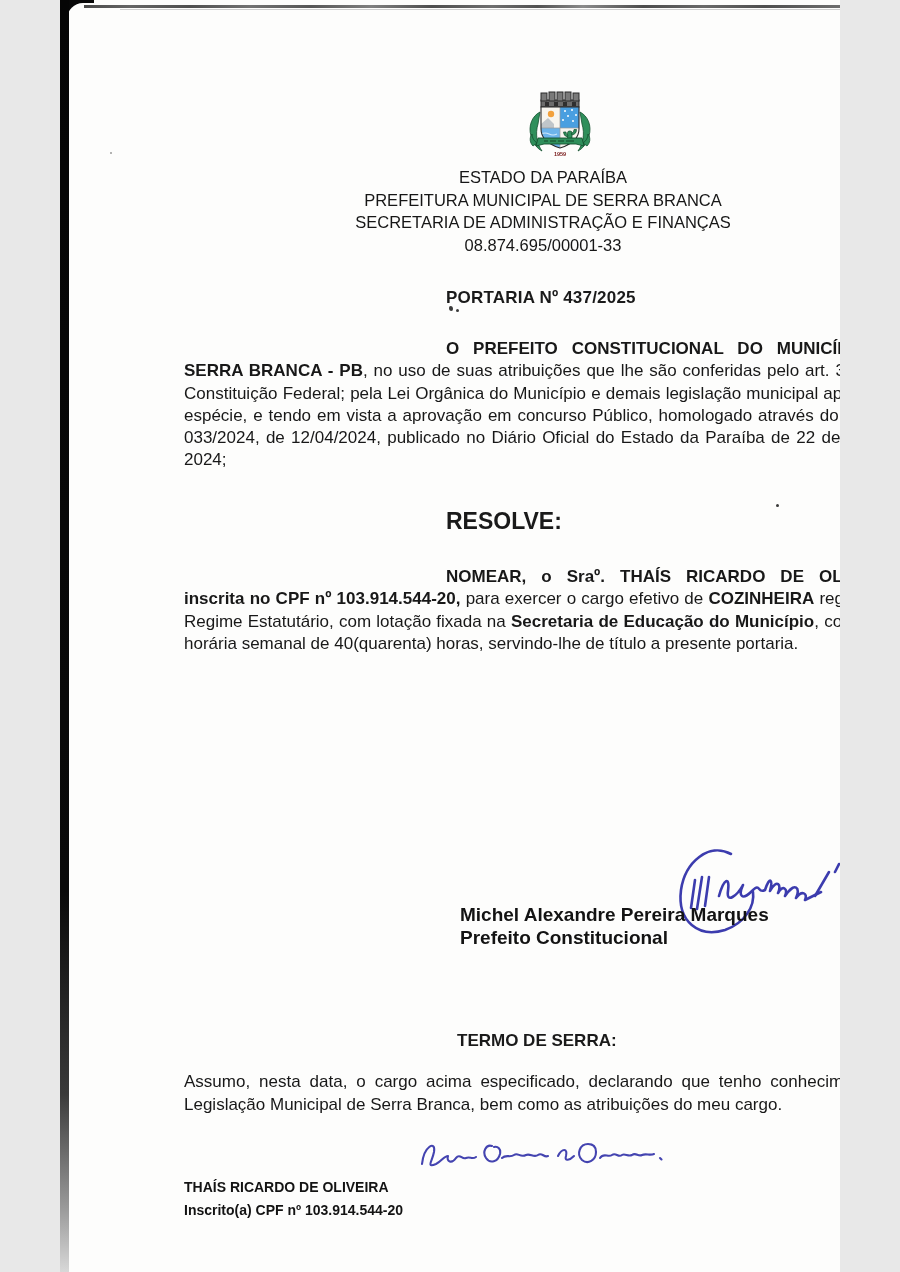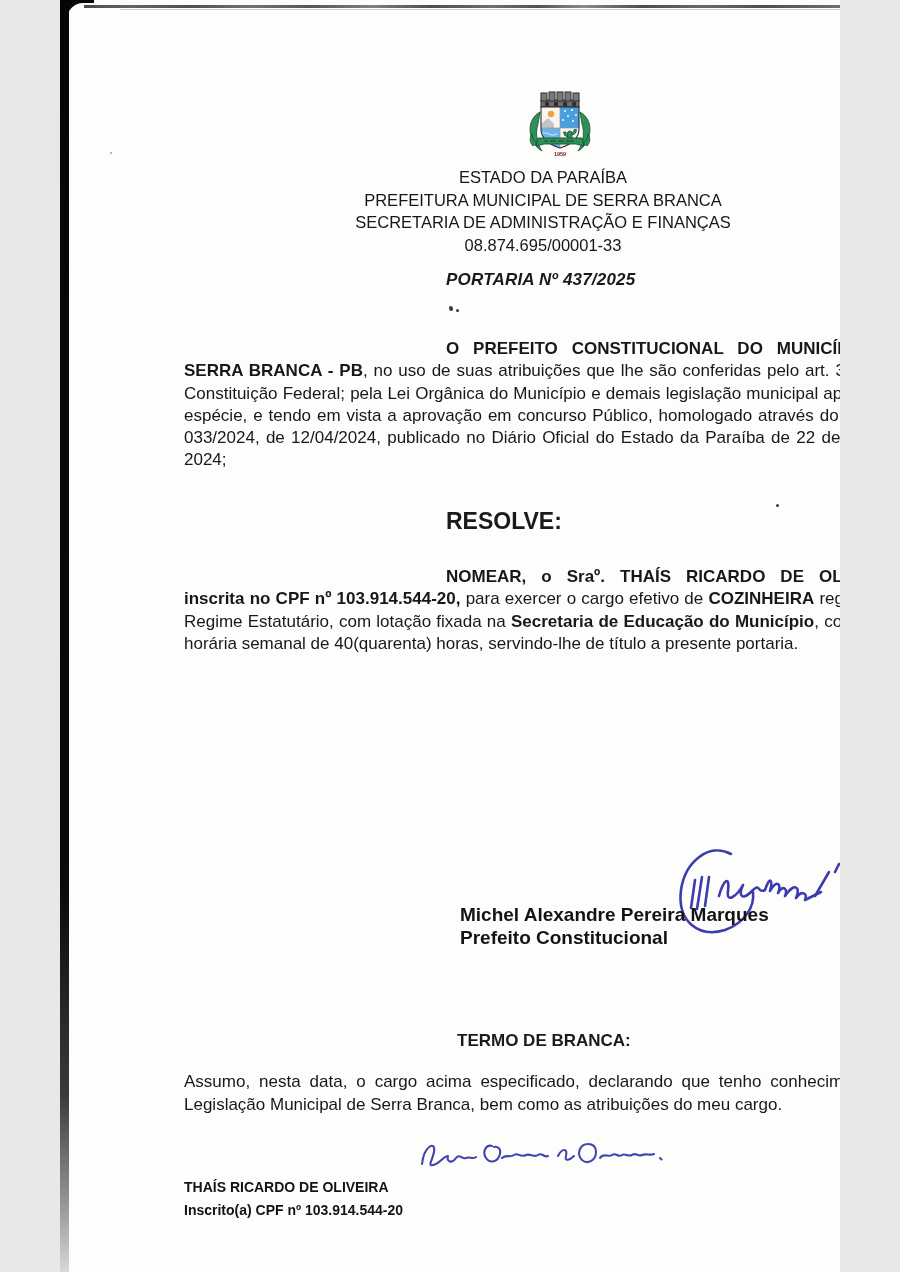--- a/index.html
+++ b/index.html
@@ -36,21 +36,21 @@
   }
   .speck{position:absolute;background:#3a3a3a;border-radius:50%;}
 
   
   .crest{position:absolute;left:454px;top:90px;width:92px;height:82px;}
   .header-block{
     position:absolute;left:123px;top:166px;width:720px;
     text-align:center;font-size:16.5px;line-height:22.6px;color:#161616;
   }
   
-  .doc-title{position:absolute;left:386px;top:270px;font-size:17px;font-weight:bold;letter-spacing:.2px;font-style:italic;}
+  .doc-title{position:absolute;left:386px;top:288px;font-size:17px;font-weight:bold;letter-spacing:.2px;}
   .resolve-heading{position:absolute;left:386px;top:508px;font-size:23px;font-weight:bold;}
   .termo-heading{position:absolute;left:397px;top:1031px;font-size:17px;font-weight:bold;}
 
   
   .para{
     position:absolute;left:124px;width:720px;
     font-size:17px;line-height:22.3px;text-align:justify;color:#181818;
   }
   .para.indent{text-indent:262px;}
   .p1{top:338px;}
@@ -193,21 +193,21 @@
         <path d="M196,24 l-4,8"></path>
       </g>
     </svg>
   </div>
 
   <div class="mayor-block">
     <div>Michel Alexandre Pereira Marques</div>
     <div>Prefeito Constitucional</div>
   </div>
 
-  <div class="termo-heading">TERMO DE BRANCA:</div>
+  <div class="termo-heading">TERMO DE SERRA:</div>
 
   <div class="para p3">Assumo, nesta data, o cargo acima especificado, declarando que tenho conhecimento da Legislação Municipal de Serra Branca, bem como as atribuições do meu cargo.</div>
 
   <div class="appointee-sign-svg">
     <svg width="264" height="46" viewBox="0 0 264 46">
       <g fill="none" stroke="#4444b0" stroke-width="2.1" stroke-linecap="round" stroke-linejoin="round">
         <path d="M14,30 C16,12 28,6 26,18 C24,28 18,34 28,30 C34,27 36,22 40,22 C38,28 44,30 48,24 C52,19 54,26 58,24 C62,22 64,26 68,23"></path>
         <path d="M84,12 C78,10 74,18 78,24 C82,30 90,28 92,20 C93,15 90,12 86,13 M94,24 C98,20 102,24 106,21 C110,18 112,24 118,21 C122,19 126,24 130,21 C134,18 136,24 140,22"></path>
         <path d="M150,22 C154,14 160,14 158,22 C156,28 162,26 166,22"></path>
         <path d="M180,10 C172,10 168,20 174,26 C180,31 188,26 188,18 C188,12 184,10 180,10 M192,24 C196,18 200,24 204,21 C208,18 210,24 214,21 C217,19 220,23 224,21 C228,18 230,23 234,21 C238,19 242,22 246,20"></path>

